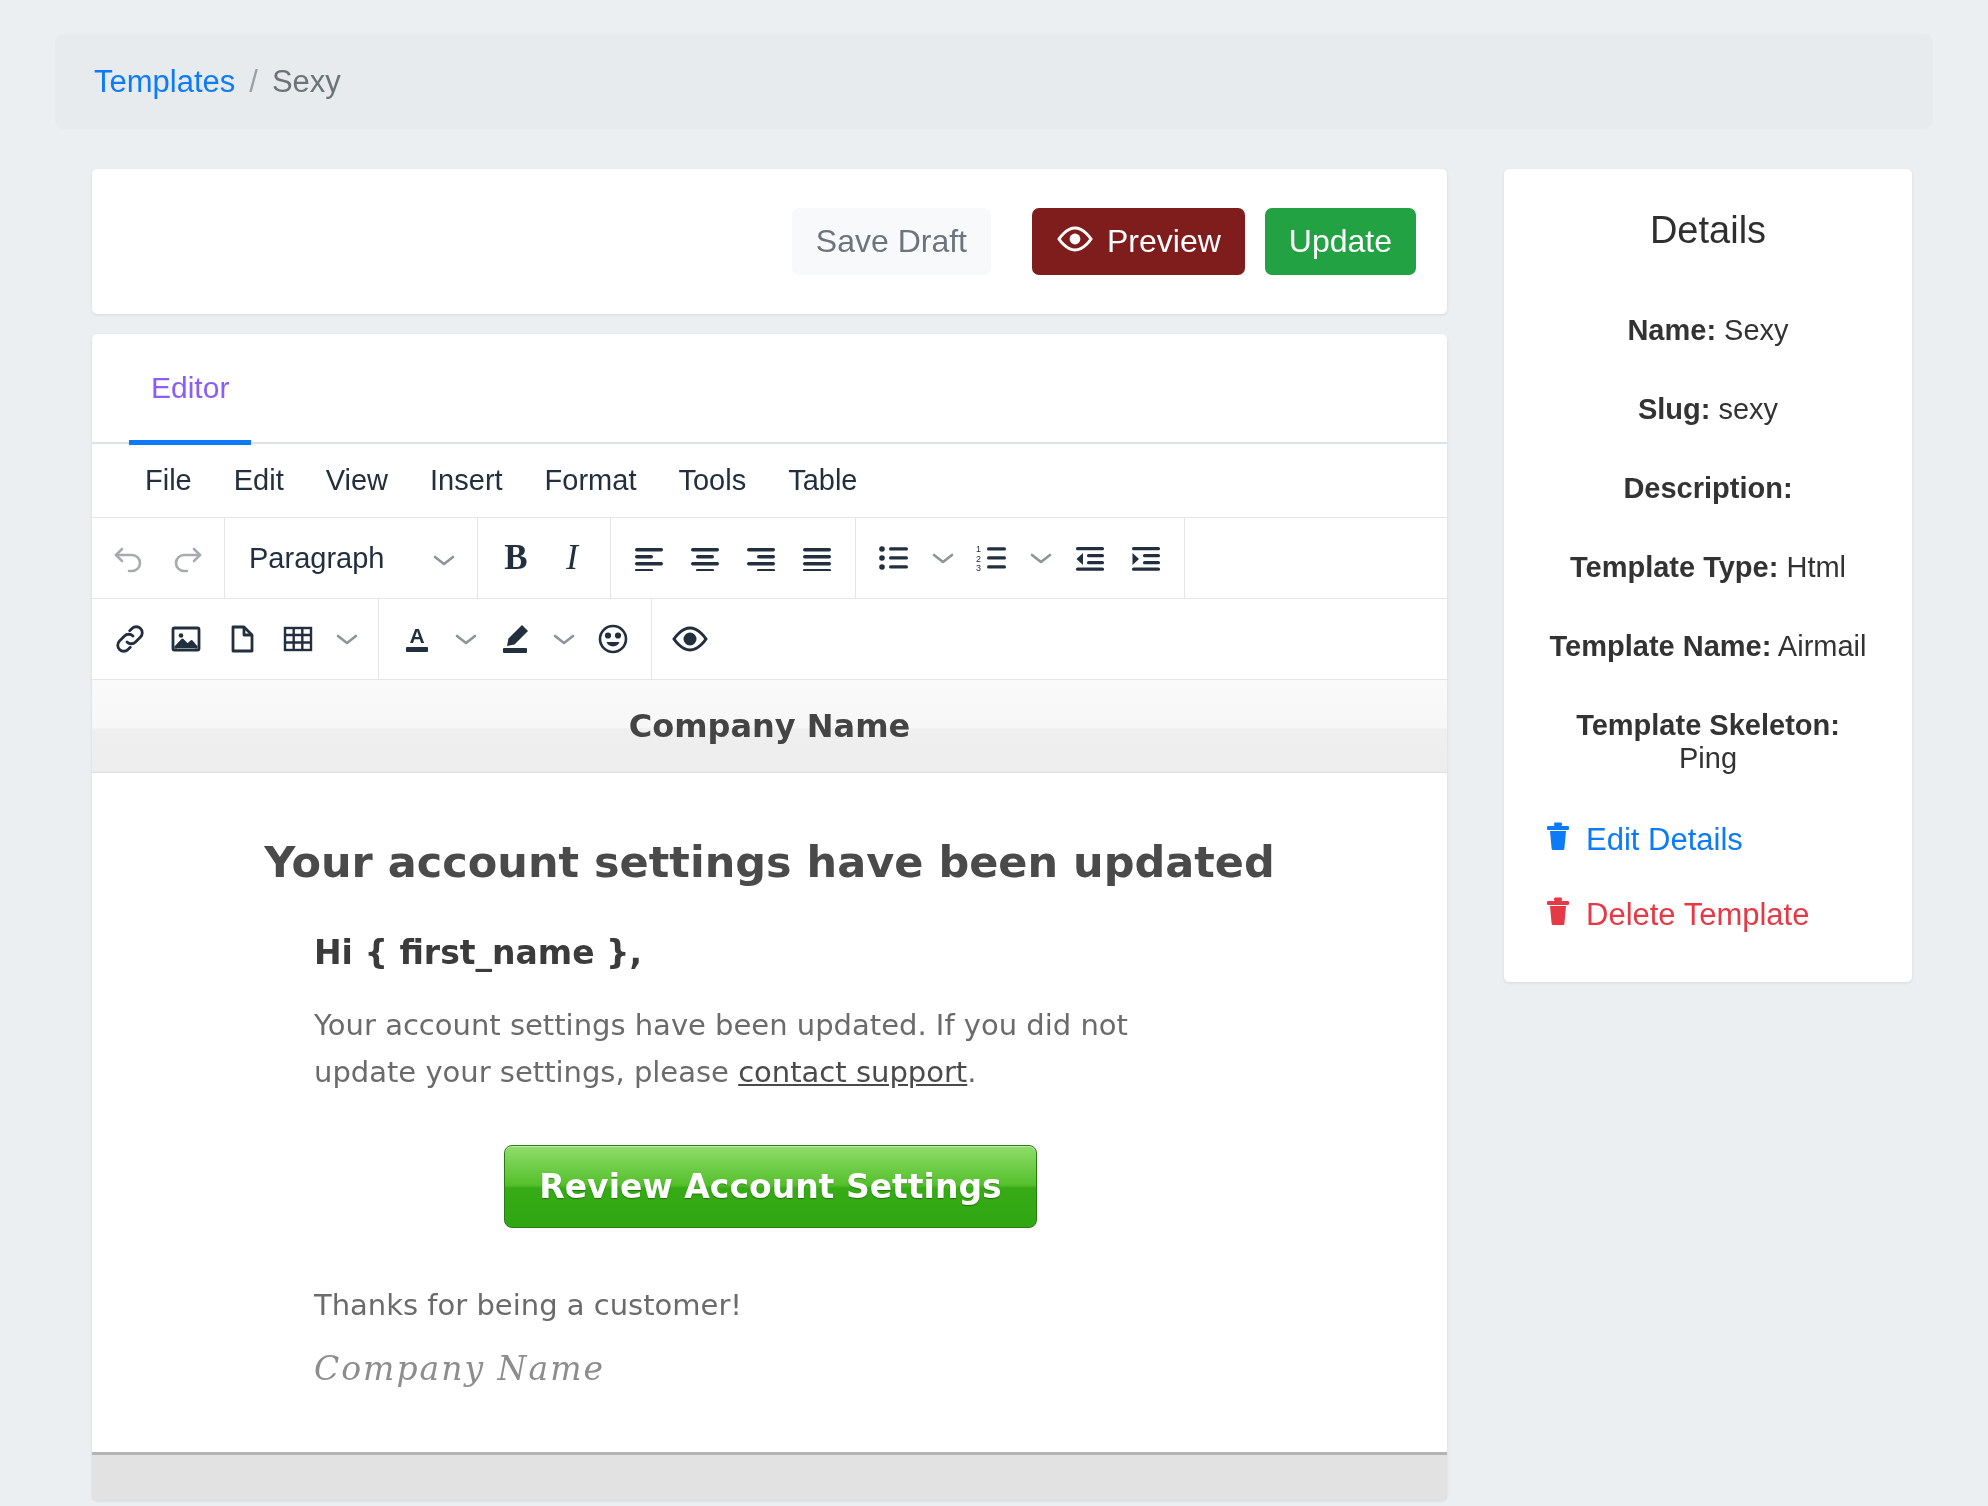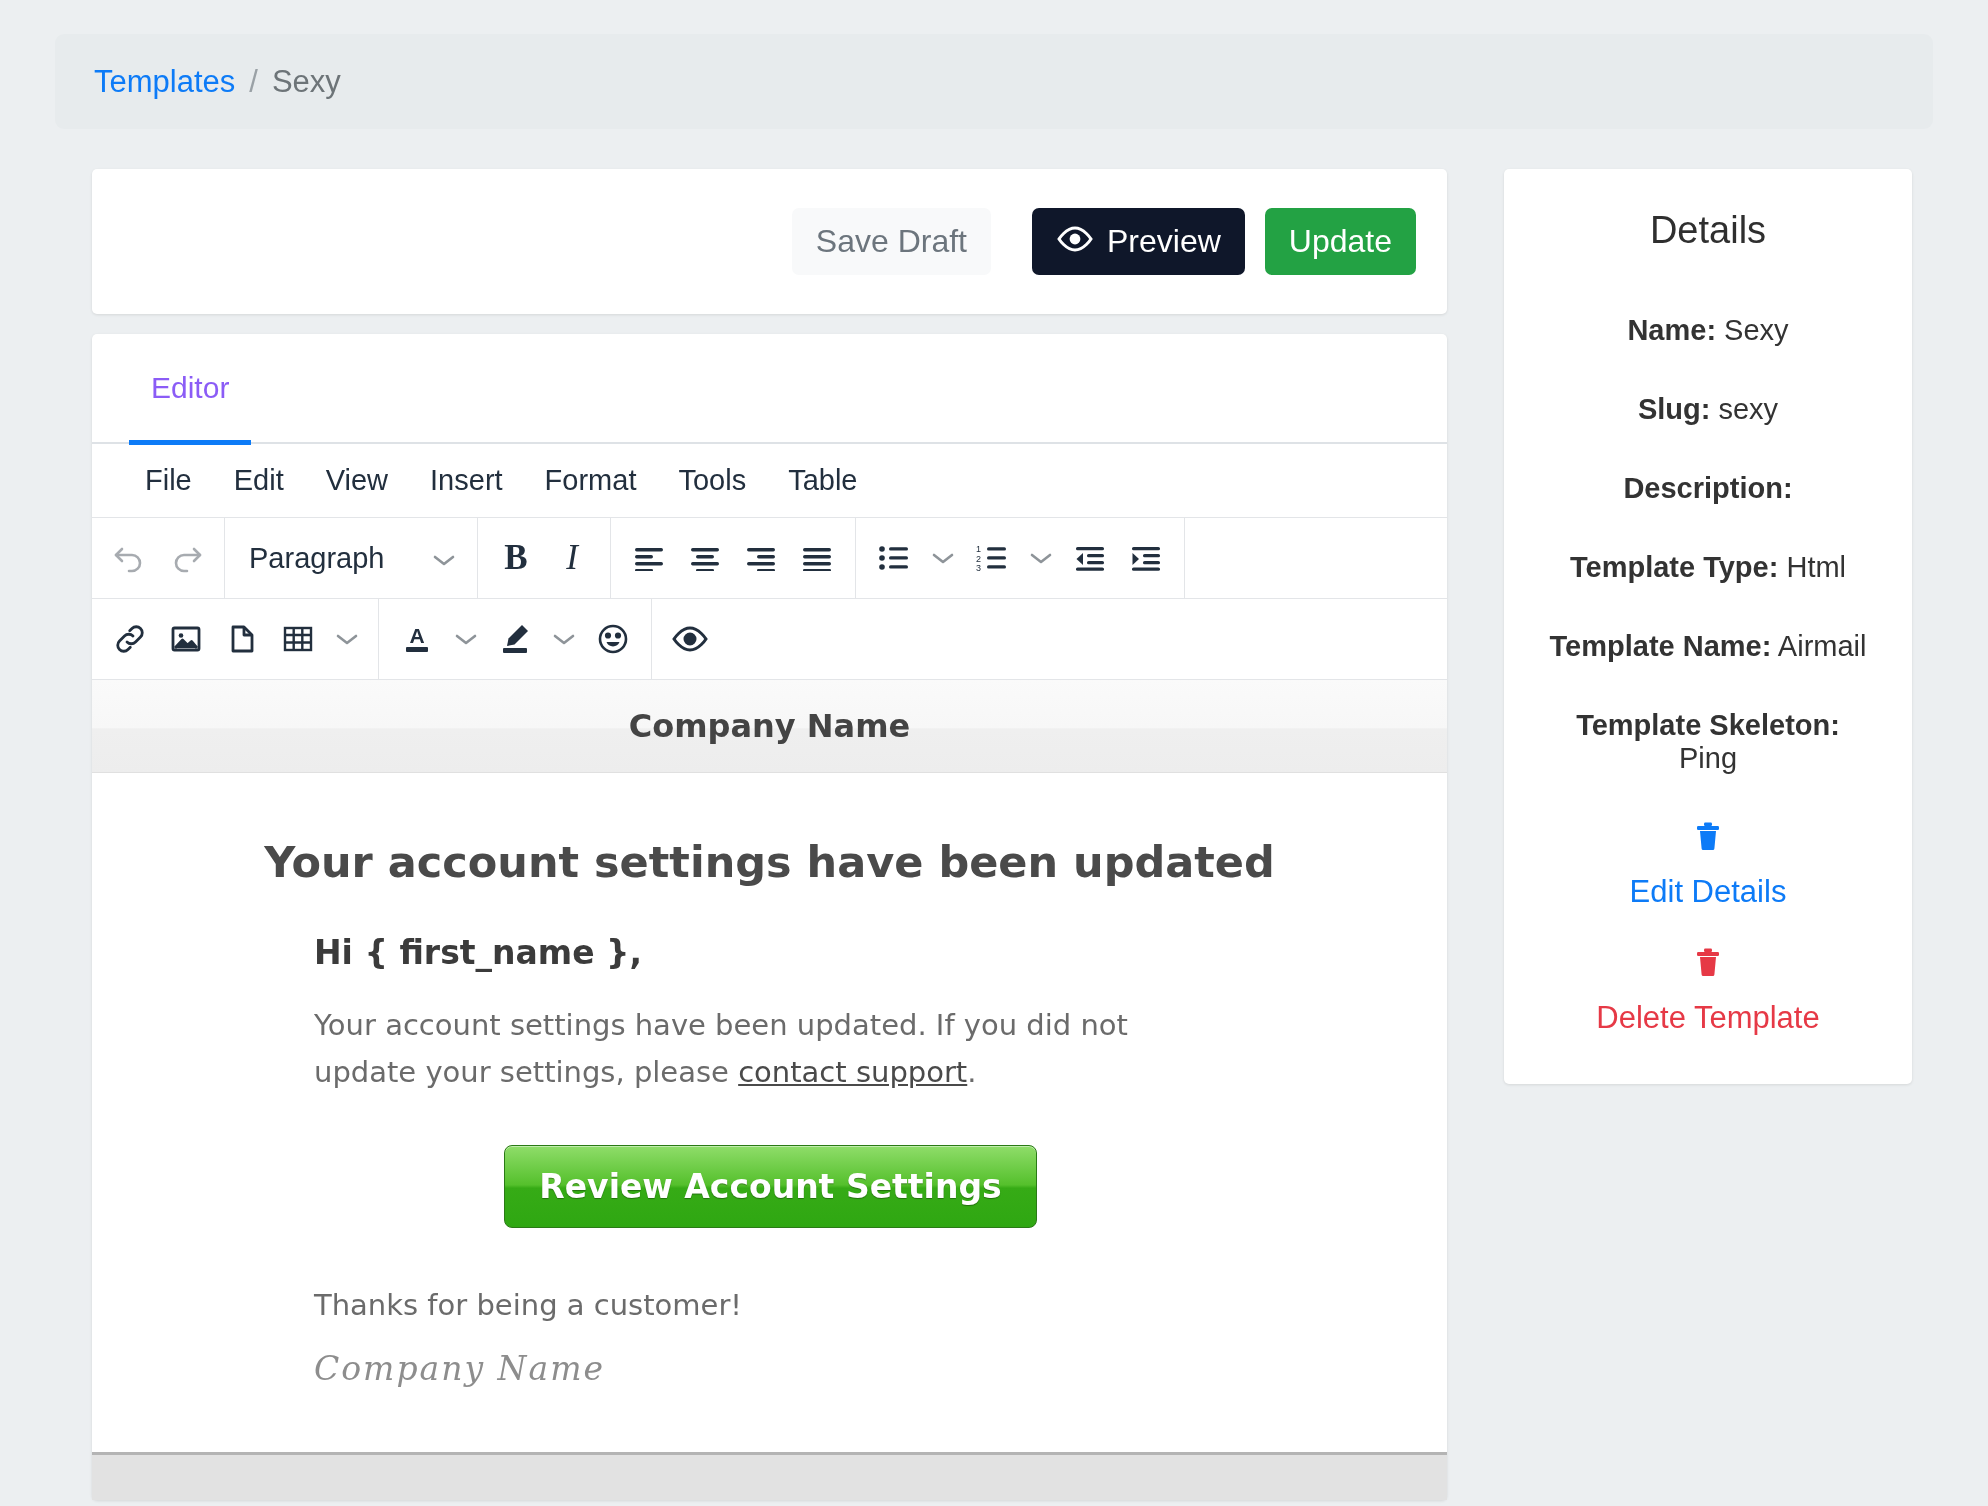--- a/index.html
+++ b/index.html
@@ -51,21 +51,21 @@
     padding: 0 24px;
     height: 67px;
     display: flex;
     align-items: center;
     justify-content: center;
     gap: 13px;
     cursor: pointer;
     font-family: inherit;
   }
   .btn-draft { background: #f8f9fa; color: #6c757d; margin-right: 41px; }
-  .btn-preview { background: #0f172a; color: #fff; margin-right: 20px; align-items: center; }
+  .btn-preview { background: #7f1d1d; color: #fff; margin-right: 20px; align-items: center; }
   .btn-update { background: #23a244; color: #fff; }
   .eye-ico { display: block; }
 
   
   .editor-card { margin-top: 20px; }
   .tabs {
     height: 110px;
     display: flex;
     align-items: center;
     padding-left: 37px;
@@ -226,21 +226,20 @@
   .drow { font-size: 29px; color: #333; margin-bottom: 46px; }
   .dlabel { font-weight: bold; }
   .dval { font-weight: normal; }
   .dlink {
     display: flex;
     align-items: center;
     gap: 15px;
     font-size: 31px;
     margin-bottom: 37px;
     cursor: pointer;
-    flex-direction: column;
   }
   .dlink.edit { color: #0d7bf7; }
   .dlink.del { color: #e63946; }
   .dlink.del:last-child { margin-bottom: 0; }
 </style>
 </head>
 <body>
 
 <div class="page">
 

